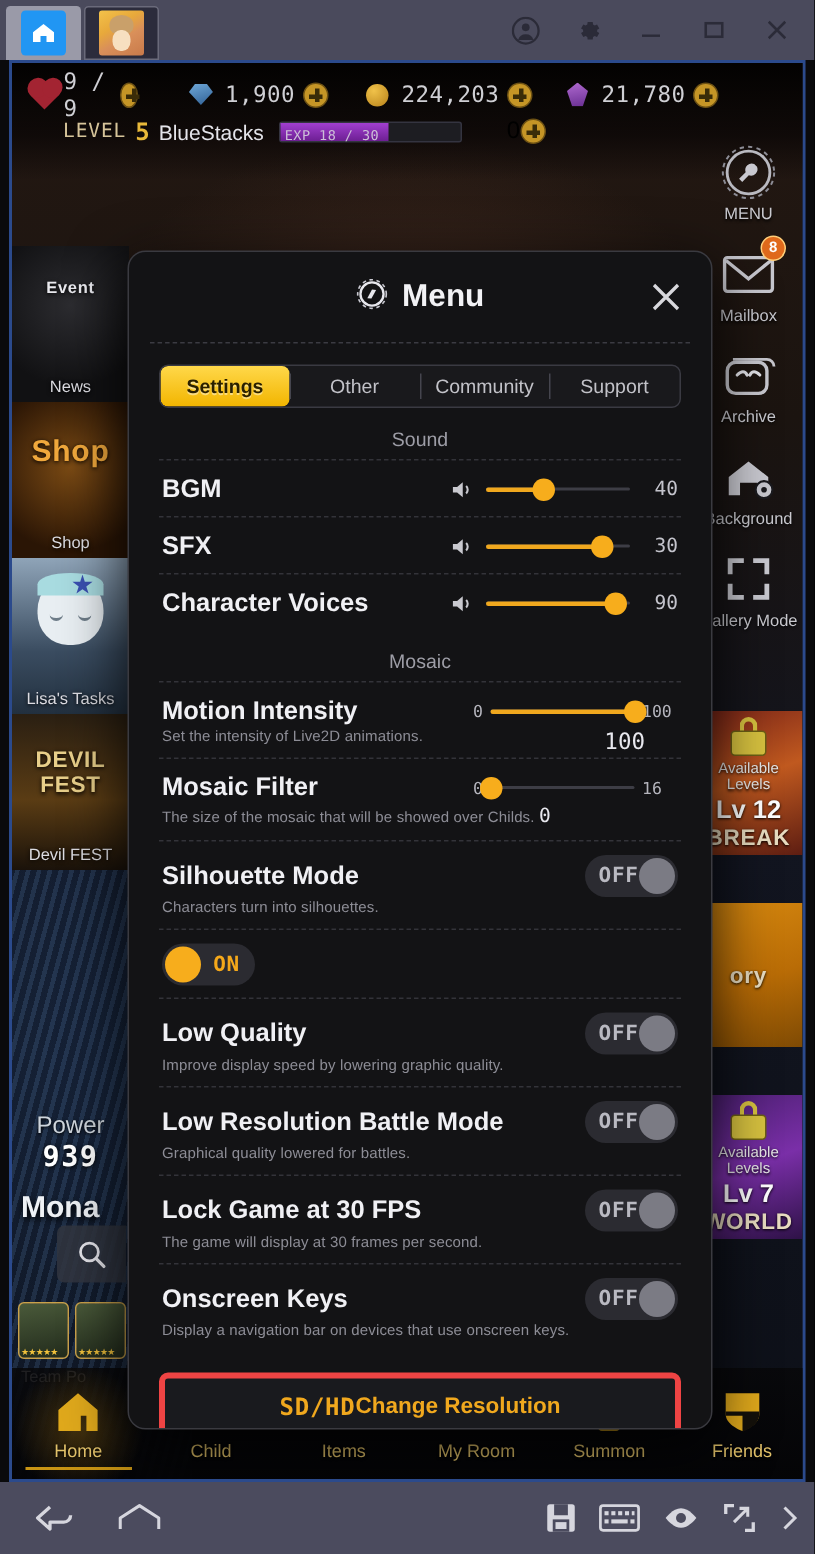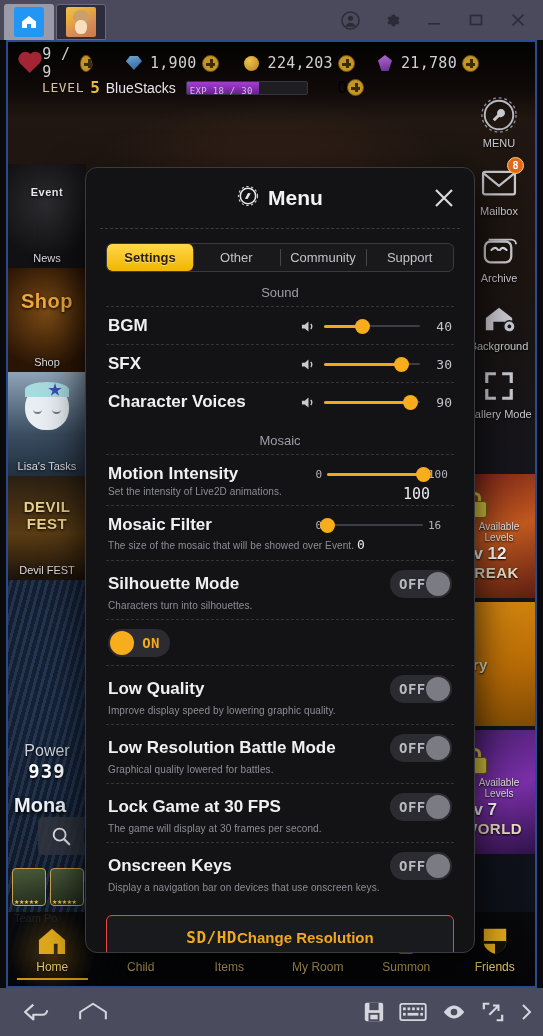--- a/index.html
+++ b/index.html
@@ -92,22 +92,22 @@
     margin-bottom:12px; position:relative; }
   .rail-icon { width:42px; height:42px; display:flex; align-items:center; justify-content:center;
     color:#c8c8cc; }
   .rail-lbl { font-size:11px; color:#c9c9cf; margin-top:1px; text-align:center;
     line-height:1.15; text-shadow:0 1px 2px #000; }
   .badge { position:absolute; right:11px; top:-5px; min-width:17px; height:17px;
     border-radius:50%; background:#e06a1c; border:1.5px solid #ffcf7a; color:#fff;
     font-size:10px; font-weight:bold; display:flex; align-items:center; justify-content:center; }
 
   
-  .lockcard { position:absolute; right:0; width:72px; height:124px; overflow:hidden;
-    display:flex; flex-direction:column; align-items:flex-start; justify-content:center; }
+  .lockcard { position:absolute; right:0; width:72px; height:96px; overflow:hidden;
+    display:flex; flex-direction:column; align-items:center; justify-content:center; }
   .lc-a { top:432px; background:linear-gradient(160deg,#7a2418,#c0591f 48%,#5d1d12); }
   .lc-b { top:560px; background:linear-gradient(160deg,#d88a10,#b96c06 55%,#7e4a04); }
   .lc-c { top:688px; background:linear-gradient(160deg,#4a1f70,#7a2fa8 50%,#2e1247); }
   .lock { width:24px; height:26px; position:relative; }
   .lock .body { position:absolute; bottom:0; left:0; width:24px; height:17px;
     background:#d6c13f; border:1px solid #6b5e14; border-radius:3px; }
   .lock .sh { position:absolute; top:0; left:6px; width:12px; height:12px;
     border:3px solid #d6c13f; border-bottom:none; border-radius:6px 6px 0 0; }
   .lc-txt { font-size:10px; color:#e6e6e6; text-align:center; line-height:1.15;
     text-shadow:0 1px 2px #000; margin-top:3px; }
@@ -222,21 +222,21 @@
   .tgl { width:62px; height:28px; border-radius:14px; background:#2b2b31;
     display:flex; align-items:center; position:relative; flex:0 0 62px; }
   .tgl .knb { width:24px; height:24px; border-radius:50%; position:absolute; }
   .tgl .txt { position:absolute; font-size:14px; font-weight:bold; letter-spacing:.5px;
     font-family:"DejaVu Sans Mono", monospace; }
   .tgl.off .knb { right:2px; background:#7b7b84; }
   .tgl.off .txt { left:9px; color:#b9b9c1; }
   .tgl.on .knb { left:2px; background:#f7ad1c; }
   .tgl.on .txt { right:10px; color:#f5a81a; }
 
-  .res-btn { margin:14px 20px 0; height:44px; background:#191a1e; border:1px solid #ef4444;
+  .res-btn { margin:14px 20px 0; height:44px; background:#191a1e; border:4px solid #ef4444;
     border-radius:6px; display:flex; align-items:center; justify-content:center; }
   .res-tag { font-size:16px; font-weight:bold; color:#f0a81e;
     font-family:"DejaVu Sans Mono", monospace; letter-spacing:.5px; }
   .res-txt { font-size:15px; font-weight:bold; color:#f0a81e; }
 
   
   .bsbar { position:absolute; left:0; bottom:0; width:543px; height:48px;
     background:#4b4b5e; display:flex; align-items:center; }
   .bs-left { display:flex; align-items:center; gap:26px; padding-left:22px; }
   .bs-right { margin-left:auto; display:flex; align-items:center; gap:14px; padding-right:10px; }
@@ -628,21 +628,21 @@
             <span class="r-label">Mosaic Filter</span>
             <span class="minmax">0</span>
             <span class="sld">
               <span class="sld-track"></span>
               <span class="sld-fill" style="width:0%"></span>
               <span class="sld-knob" style="left:0%"></span>
             </span>
             <span class="minmax rt">16</span>
           </div>
           <div class="r-desc">
-            <span>The size of the mosaic that will be showed over Event.</span>
+            <span>The size of the mosaic that will be showed over Childs.</span>
             <span class="inline-val">0</span>
           </div>
         </div>
 
         <div class="row">
           <div class="row-main">
             <span class="r-label">Silhouette Mode</span>
             <span class="tgl off">
               <span class="txt">OFF</span>
               <span class="knb"></span>

